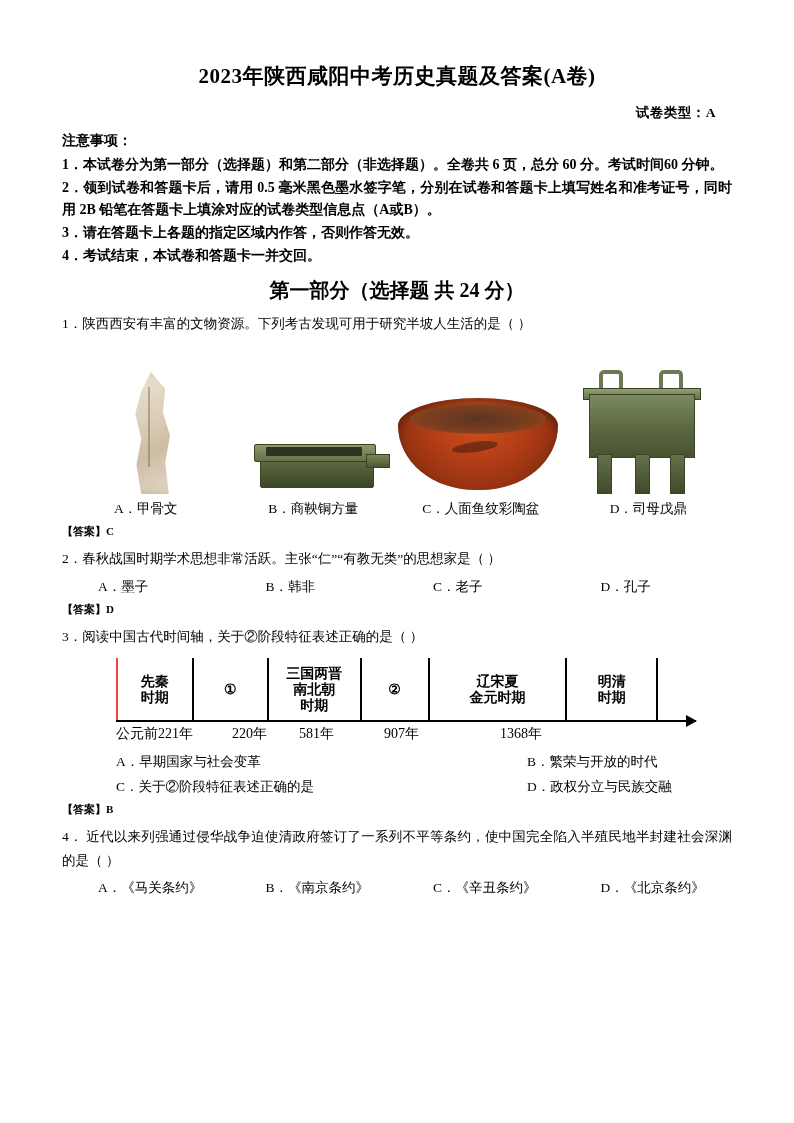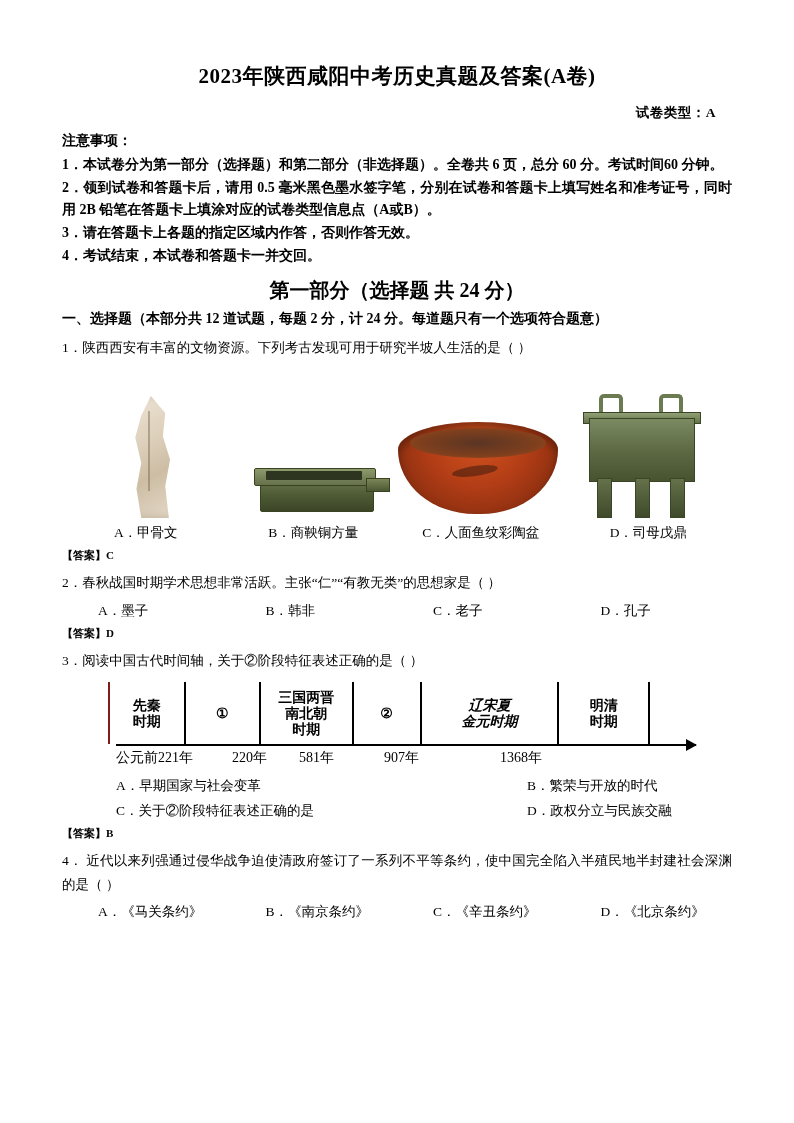--- a/index.html
+++ b/index.html
@@ -241,41 +241,41 @@
     text-align: center;
   }
 
   
   .timeline {
     margin: 10px 0 4px 0;
     padding-left: 18px;
   }
   .tl-box {
     display: flex;
-    border-left: 2px solid #7f1d1d;
+    border-left: 2px solid #ef4444;
     width: 540px;
     height: 62px;
-    margin-left: 28px;
+    margin-left: 36px;
   }
   .tl-cell {
     border-right: 2px solid #000;
     display: flex;
     align-items: center;
     justify-content: center;
     text-align: center;
     font-size: 14px;
     font-weight: bold;
     line-height: 1.15;
     font-family: "Liberation Sans", sans-serif;
   }
   .tl-cell.w1 { width: 78px; }
   .tl-cell.w2 { width: 78px; }
   .tl-cell.w3 { width: 96px; }
   .tl-cell.w4 { width: 70px; }
-  .tl-cell.w5 { width: 144px; font-style: italic; }
+  .tl-cell.w5 { width: 144px; }
   .tl-cell.w6 { width: 94px; }
   .tl-axis {
     position: relative;
     margin-left: 36px;
     width: 580px;
     height: 2px;
     background: #000;
   }
   .tl-axis::after {
     content: "";
@@ -313,21 +313,20 @@
 
   <div class="paper-type">试卷类型：A</div>
 
   <div class="notice-head">注意事项：</div>
   <p class="notice-line">1．本试卷分为第一部分（选择题）和第二部分（非选择题）。全卷共 6 页，总分 60 分。考试时间60 分钟。</p>
   <p class="notice-line">2．领到试卷和答题卡后，请用 0.5 毫米黑色墨水签字笔，分别在试卷和答题卡上填写姓名和准考证号，同时用 2B 铅笔在答题卡上填涂对应的试卷类型信息点（A或B）。</p>
   <p class="notice-line">3．请在答题卡上各题的指定区域内作答，否则作答无效。</p>
   <p class="notice-line">4．考试结束，本试卷和答题卡一并交回。</p>
 
   <div class="section-head">第一部分（选择题  共 24 分）</div>
-  <div class="part-head">一、选择题（本部分共 12 道试题，每题 2 分，计 24 分。每道题只有一个选项符合题意）</div>
 
   <div class="q-stem">1．陕西西安有丰富的文物资源。下列考古发现可用于研究半坡人生活的是（        ）</div>
 
   <div class="img-row">
     <div class="img-cell">
       <div class="bone"></div>
     </div>
     <div class="img-cell">
       <div class="vessel">
         <div class="body"></div>

